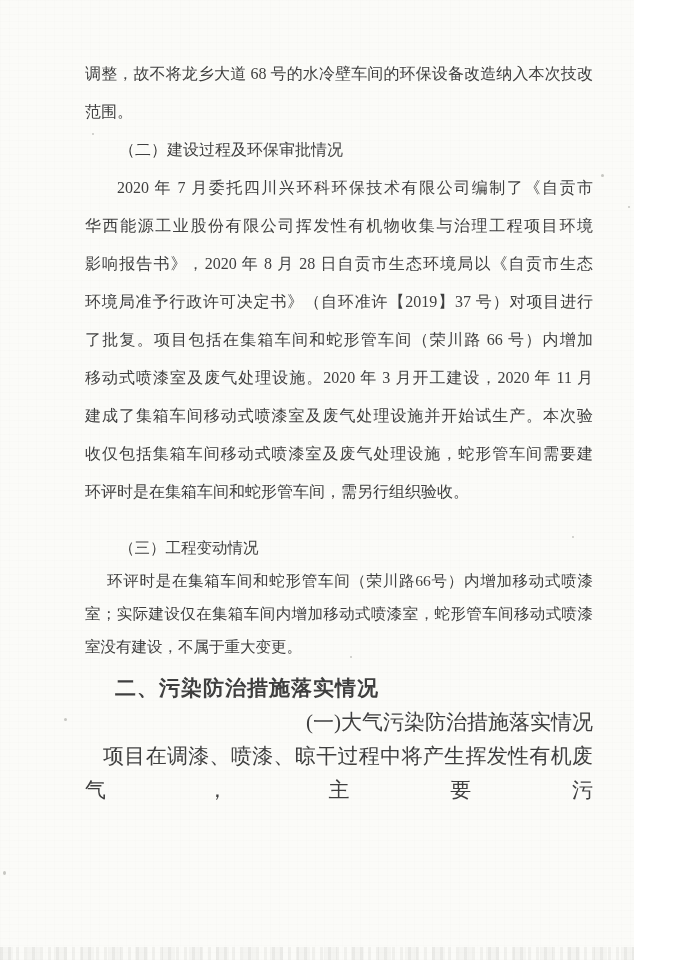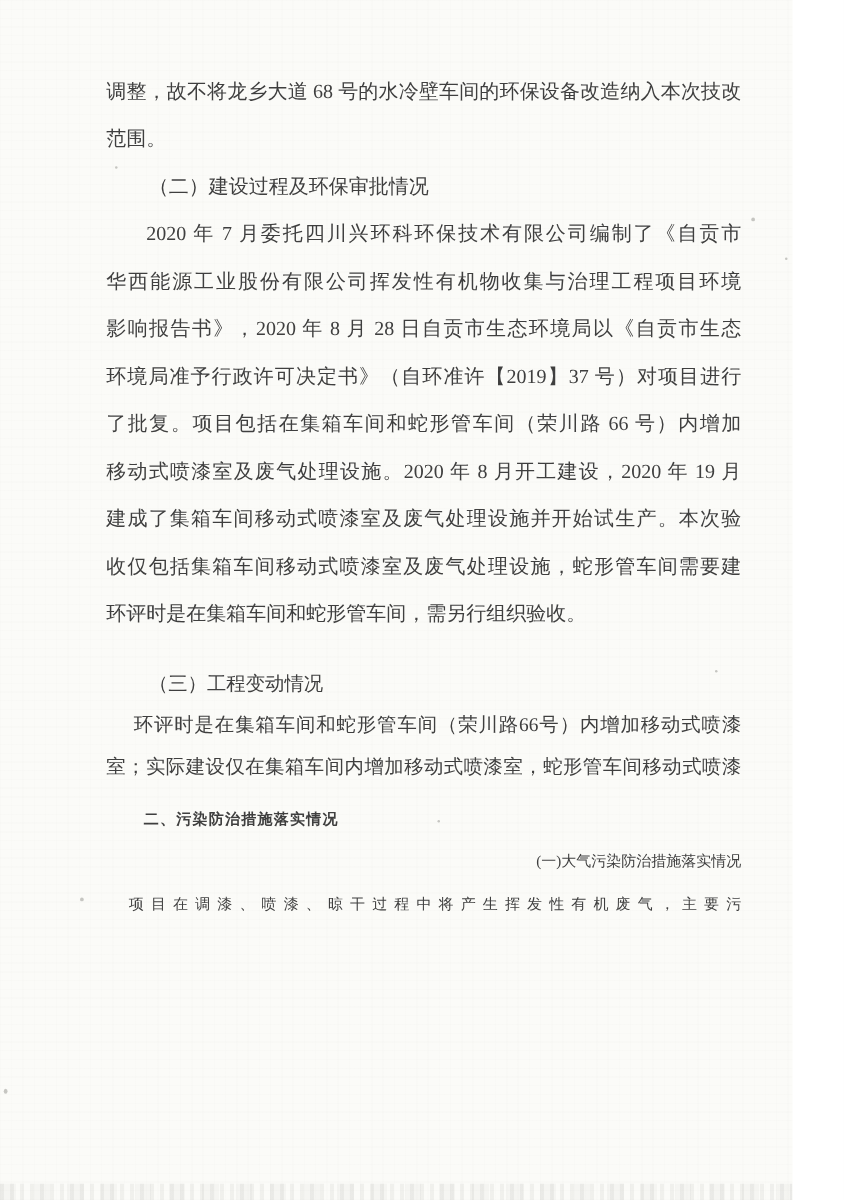--- a/index.html
+++ b/index.html
@@ -24,21 +24,21 @@
       repeating-linear-gradient(90deg, rgba(205,205,200,.04) 0 1px, transparent 1px 9px);
     pointer-events:none;
   }
   .content{
     position:absolute;
     left:85px;top:55px;width:508px;
   }
   
   .s2{font-size:16px;line-height:38px;}
   .s3{font-size:15.5px;line-height:33px;}
-  .sb{font-size:12px;line-height:34px;}
+  .sb{font-size:21px;line-height:34px;}
 
   .line{
     text-align:justify;
     text-align-last:justify;
     text-justify:inter-character;
     white-space:normal;
   }
   .line.no-stretch{text-align-last:left;}
 
   .para.indent2 .line:first-child{text-indent:32px;}
@@ -85,32 +85,33 @@
       </div>
 
     <div class="heading s2">（二）建设过程及环保审批情况</div>
 
     <div class="para s2 indent2">
         <div class="line">2020 年 7 月委托四川兴环科环保技术有限公司编制了《自贡市</div>
         <div class="line">华西能源工业股份有限公司挥发性有机物收集与治理工程项目环境</div>
         <div class="line">影响报告书》，2020 年 8 月 28 日自贡市生态环境局以《自贡市生态</div>
         <div class="line">环境局准予行政许可决定书》（自环准许【2019】37 号）对项目进行</div>
         <div class="line">了批复。项目包括在集箱车间和蛇形管车间（荣川路 66 号）内增加</div>
-        <div class="line">移动式喷漆室及废气处理设施。2020 年 8 月开工建设，2020 年 19 月</div>
+        <div class="line">移动式喷漆室及废气处理设施。2020 年 3 月开工建设，2020 年 11 月</div>
         <div class="line">建成了集箱车间移动式喷漆室及废气处理设施并开始试生产。本次验</div>
         <div class="line">收仅包括集箱车间移动式喷漆室及废气处理设施，蛇形管车间需要建</div>
         <div class="line no-stretch">环评时是在集箱车间和蛇形管车间，需另行组织验收。</div>
       </div>
 
 
     <div class="heading s3 gap4">（三）工程变动情况</div>
 
     <div class="para s3 indent14">
         <div class="line">环评时是在集箱车间和蛇形管车间（荣川路66号）内增加移动式喷漆</div>
         <div class="line">室；实际建设仅在集箱车间内增加移动式喷漆室，蛇形管车间移动式喷漆</div>
+        <div class="line no-stretch">室没有建设，不属于重大变更。</div>
       </div>
 
     <div class="heading-bold sb gap8">二、污染防治措施落实情况</div>
 
     <div class="subheading sb">(一)大气污染防治措施落实情况</div>
 
     <div class="para sb indent11">
         <div class="line">项目在调漆、喷漆、晾干过程中将产生挥发性有机废气，主要污</div>
       </div>
 

